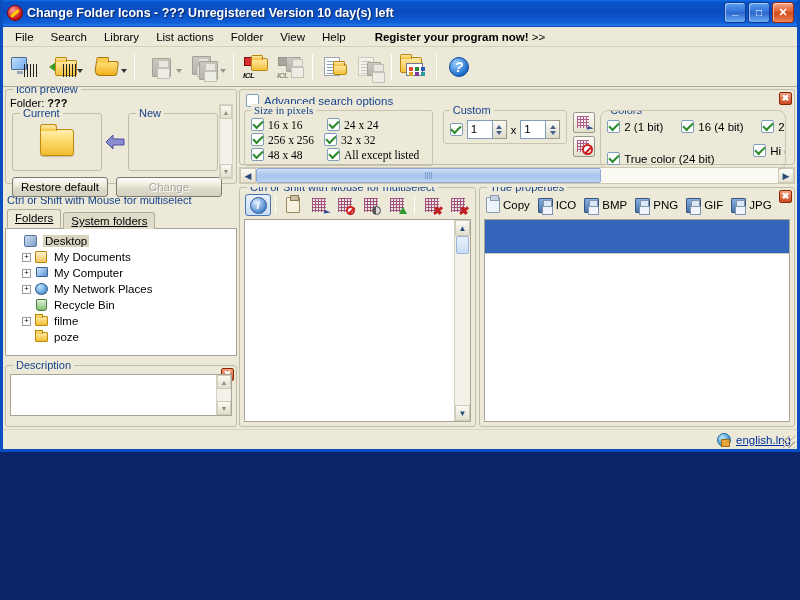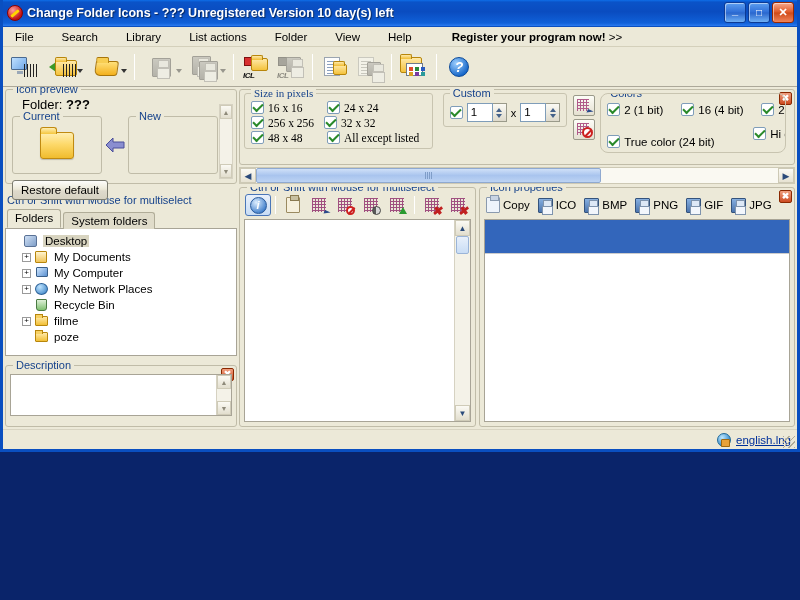--- a/index.html
+++ b/index.html
@@ -58,21 +58,21 @@
   
   .client {
     flex:1 1 auto; background:#ece9d8; display:flex; flex-direction:column;
     border-top:1px solid #0a4fc0;
     overflow:hidden;
   }
 
   
   .menubar{
     height:20px; flex:0 0 20px; background:#ece9d8;
-    display:flex; align-items:center; padding-left:4px; gap:12px;
+    display:flex; align-items:center; padding-left:4px; gap:1px;
     border-bottom:1px solid #d4d0bb;
   }
   .menu-item{
     padding:2px 8px; color:#000; font-size:11.5px; white-space:nowrap; cursor:default;
   }
   .register-link{
     padding:2px 6px; font-weight:bold; font-size:11.5px; color:#000; margin-left:14px; white-space:nowrap;
   }
   .register-arrows{ font-weight:normal; }
 
@@ -187,21 +187,21 @@
   }
   .panel-x{
     position:absolute; right:2px; top:2px; width:13px;height:13px;border-radius:2px;
     background:linear-gradient(to bottom,#f0a080,#cc4a20);
     border:1px solid #8a2800; color:#fff; font-size:9px; font-weight:bold;
     display:flex;align-items:center;justify-content:center; line-height:1;
   }
 
   
   #icon-preview{ height:95px; flex:0 0 95px; }
-  .folder-label{ margin:3px 0 4px 12px; font-size:13px; }
+  .folder-label{ margin:3px 0 4px 0; font-size:11px; }
   .folder-label b{ font-weight:bold; }
   .preview-row{ display:flex; align-items:center; gap:0; padding-left:2px; }
   .prev-box{
     width:90px;height:58px;border:1px solid #c0bca8;border-radius:3px;
     position:relative; display:flex;align-items:center;justify-content:center;
     background:#ece9d8;
   }
   .prev-box .gtitle{ position:absolute;top:-7px;left:7px;background:#ece9d8;padding:0 3px;color:#15428b;font-size:11px;}
   .big-folder{
     width:34px;height:27px;position:relative;
@@ -233,21 +233,21 @@
   .ms-btn{ height:14px; display:flex;align-items:center;justify-content:center;
     background:linear-gradient(to bottom,#fbfaf4,#e2dece); border:1px solid #cfcbb8; color:#8e8a7a; font-size:7px;}
 
   
   #tree-panel{ flex:1 1 auto; display:flex; flex-direction:column; overflow:hidden; }
   .hint{ color:#15428b; font-size:11px; padding:1px 2px 3px 2px; }
   .tabs{ display:flex; align-items:flex-end; height:19px; padding-left:2px; }
   .tab{
     padding:2px 7px 2px 7px; font-size:11.5px; border:1px solid #b0ac98;
     border-bottom:0; border-radius:3px 3px 0 0; background:#e0dcca; margin-right:2px;
-    color:#000; position:relative; top:1px;
+    color:#000; position:relative; top:1px;text-decoration:underline;
   }
   .tab.active{ background:#ece9d8; border-bottom:1px solid #ece9d8; top:0; padding-bottom:3px; font-weight:normal; }
   .tree{
     flex:1 1 auto; background:#fff; border:1px solid #a8a496; margin-top:0;
     overflow:hidden; padding:4px 2px;
   }
   .tnode{ display:flex; align-items:center; height:16px; font-size:11.5px; white-space:nowrap; }
   .tplus{
     width:9px;height:9px;border:1px solid #9a9a9a;background:#fff;
     display:flex;align-items:center;justify-content:center;font-size:8px;line-height:1;
@@ -629,20 +629,21 @@
                 <polygon points="1,8 8,1 8,5 19,5 19,11 8,11 8,15" fill="#8a8ed0" stroke="#4a4e9a" stroke-width="1"></polygon>
               </svg>
             </div>
             <div class="prev-box">
               <span class="gtitle">New</span>
             </div>
           </div>
 
           <div class="btnrow">
             <div class="btn">Restore default</div>
+            <div class="btn disabled-btn" style="width:106px;text-align:center;">Change</div>
           </div>
 
           <div class="mini-scroll">
             <div class="ms-btn">▲</div>
             <div class="ms-btn">▼</div>
           </div>
         </div>
 
         <div id="tree-panel">
           <div class="hint">Ctrl or Shift with Mouse for multiselect</div>
@@ -723,20 +724,24 @@
           </div>
         </div>
 
       </div>
 
       <div class="col-rest">
 
         <div class="group" id="search-options">
           <div class="panel-x">✖</div>
 
+          <div class="adv-row">
+            <span class="chk"></span>
+            <span class="adv-label">Advanced search options</span>
+          </div>
 
           <div class="opt-groups">
 
             <div class="gbox" style="width:248px;font-family:Liberation Serif, serif;">
               <span class="gl">Size in pixels</span>
               <div class="cgrid">
                 <div class="cb-item" style="width:66px;">
                   <span class="chk on"></span>
                   <span>16 x 16</span>
                 </div>
@@ -888,21 +893,21 @@
                   <div class="vs-btn">▲</div>
                   <div class="vs-thumb"></div>
                 </div>
                 <div class="vs-mid"></div>
                 <div class="vs-btn">▼</div>
               </div>
             </div>
           </div>
 
           <div class="group" id="icon-props-panel">
-            <span class="gtitle">Icon properties</span>
+            <span class="gtitle">True properties</span>
             <div class="panel-x">✖</div>
 
             <div class="props-toolbar">
               <div class="pt">
                 <i class="cp"></i>
                 <span>Copy</span>
               </div>
               <div class="pt">
                 <i class="fd"></i>
                 <span>ICO</span>

